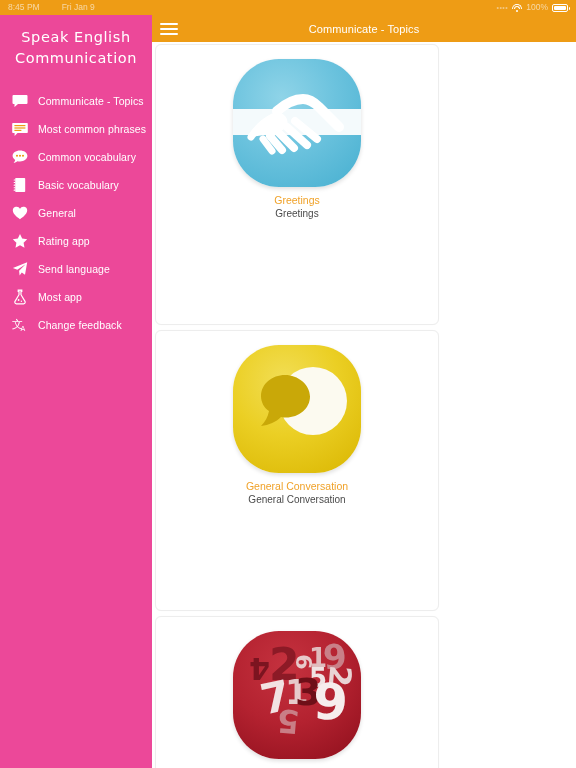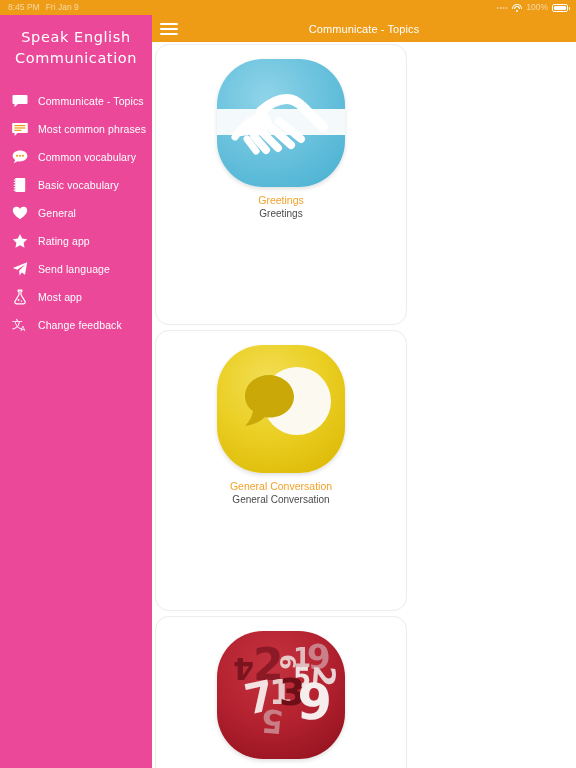--- a/index.html
+++ b/index.html
@@ -13,21 +13,21 @@
 
   
   .statusbar {
     position:absolute; top:0; left:0; width:576px; height:15px;
     background:#EE9C15; color:#F7D9A8;
     font-size:8.5px; line-height:15px;
     display:flex; align-items:center;
     padding:0 8px;
     z-index:40;
   }
-  .sb-left { display:flex; gap:6px; align-items:center; }
+  .sb-left { display:flex; gap:22px; align-items:center; }
   .sb-right { margin-left:auto; display:flex; gap:4px; align-items:center; }
   .sb-dots { letter-spacing:0.5px; font-size:7px; color:#F2C680; }
   .wifi-ico { display:inline-block; width:10px; height:8px; position:relative; }
   .wifi-ico i {
     position:absolute; left:50%; transform:translateX(-50%);
     border:1.2px solid #FFF; border-bottom:none;
     border-radius:50% 50% 0 0 / 100% 100% 0 0;
   }
   .wifi-ico i:nth-child(1){ width:10px; height:5px; top:0.5px; }
   .wifi-ico i:nth-child(2){ width:6px; height:3px; top:2.5px; }
@@ -78,24 +78,24 @@
     position:absolute; top:42px; left:152px; width:424px; height:726px;
     background:#FFFFFF; overflow:hidden;
   }
   .grid {
     position:relative; width:424px;
     padding:2px 0 0 3px;
     display:flex; flex-wrap:wrap;
     column-gap:4px; row-gap:5px;
   }
   .card {
-    width:252px; height:281px;
+    width:284px; height:281px;
     background:#FFFFFF;
     border:1px solid #EDEDED;
-    border-radius:14px;
+    border-radius:6px;
     box-shadow:0 0 1px rgba(0,0,0,0.04);
     padding-top:14px;
     display:flex; flex-direction:column; align-items:center;
     cursor:pointer; flex:0 0 auto;
   }
   .thumb {
     width:128px; height:128px; border-radius:46px;
     position:relative; overflow:hidden;
     box-shadow:0 2px 4px rgba(0,0,0,0.13);
   }

